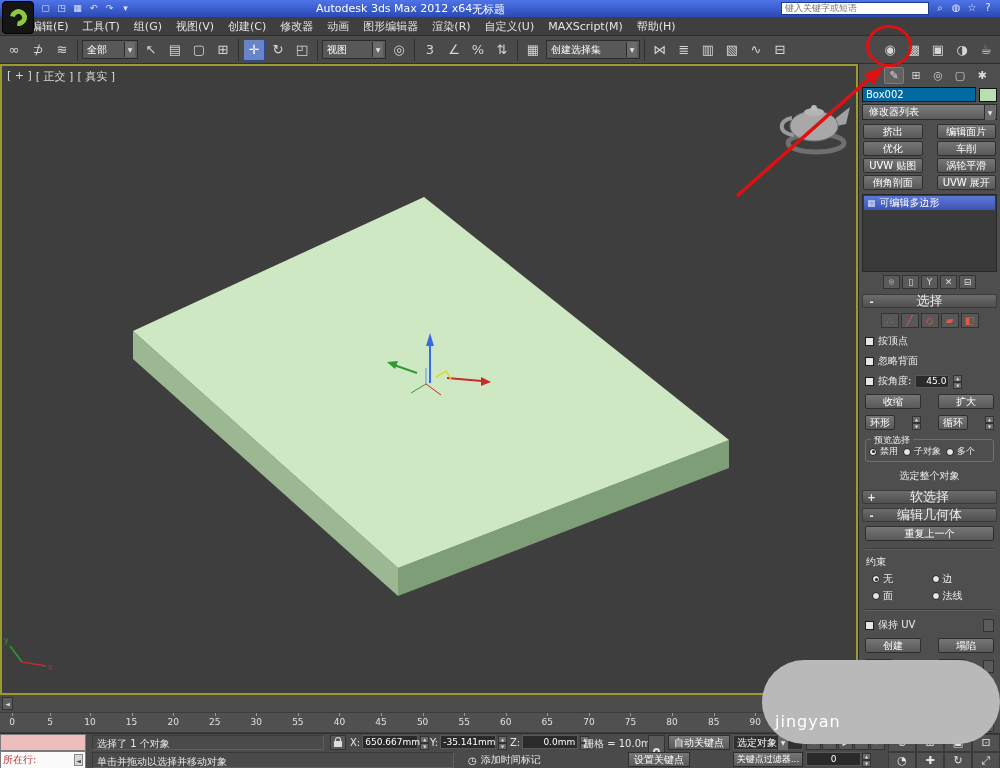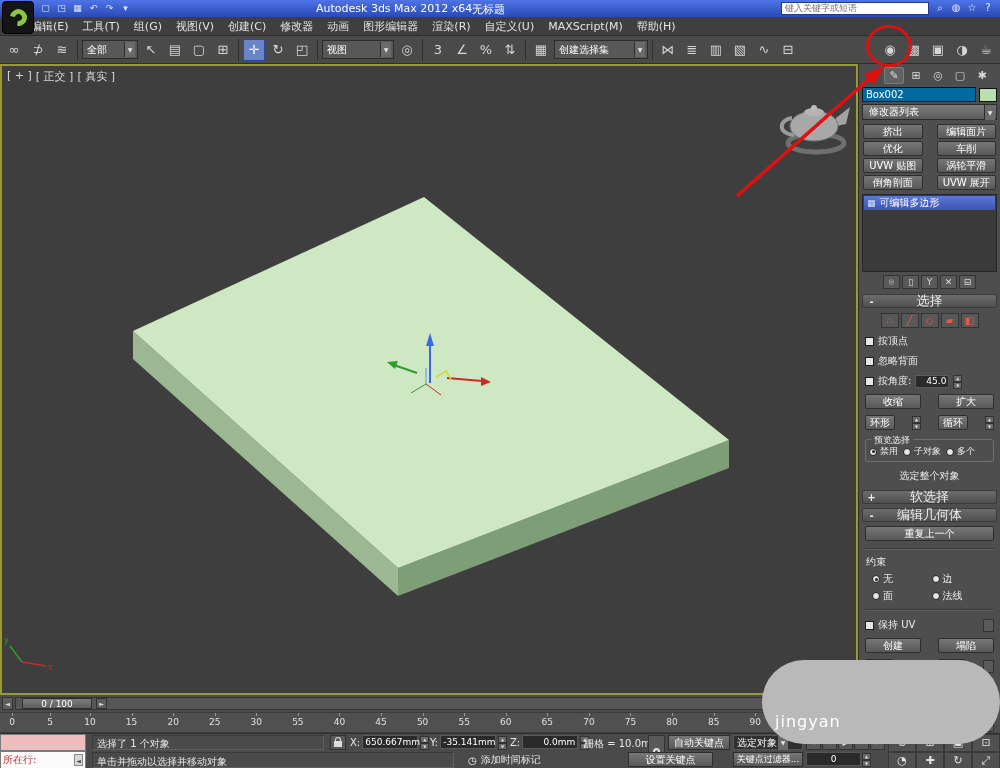--- a/index.html
+++ b/index.html
@@ -25,21 +25,21 @@
   .menu-item{padding:2px 7px;font-size:11px;white-space:nowrap}
 
   
   .toolbar{position:absolute;top:36px;left:0;right:0;height:28px;background:#4a4a4a;border-bottom:1px solid #2f2f2f;display:flex;align-items:center;padding:0 3px;gap:2px}
   .tb-icon{width:22px;height:22px;display:inline-flex;align-items:center;justify-content:center;font-size:13px;color:#d6d6d6;border-radius:2px;flex:none}
   .tb-icon.active{background:#6a84c8;color:#fff;border:1px solid #2e4a9e}
   .tb-sep{width:1px;height:22px;background:#313131;margin:0 2px;flex:none}
   .tb-spacer{flex:1}
   .tb-combo{height:19px;background:#585858;border:1px solid #2c2c2c;display:inline-flex;align-items:center;justify-content:space-between;font-size:10px;color:#fff;padding:0 2px 0 4px;flex:none;gap:4px}
   .tb-combo[data-name="selection-filter-dropdown"]{width:56px}
-  .tb-combo[data-name="reference-coordinate-system-dropdown"]{width:72px}
+  .tb-combo[data-name="reference-coordinate-system-dropdown"]{width:64px}
   .tb-combo[data-name="named-selection-sets-dropdown"]{width:94px}
   .combo-arrow{width:11px;height:15px;background:#6a6a6a;border-left:1px solid #2c2c2c;display:inline-flex;align-items:center;justify-content:center;flex:none}
   .combo-arrow::before{content:"▼";font-size:6px;color:#e6e6e6}
 
   
   .viewport{position:absolute;top:64px;left:0;width:858px;height:631px;background:#3e3e3e;border:2px solid #9a9a2e}
   .scene{position:absolute;inset:0;width:100%;height:100%}
   .vp-label{position:absolute;top:3px;left:5px;display:flex;gap:4px;font-size:11px;color:#dadada;z-index:5}
 
   
@@ -108,21 +108,21 @@
   .lock-shape::before{content:"";position:absolute;left:1px;top:-4px;width:4px;height:4px;border:1.5px solid #ddd;border-bottom:none;border-radius:3px 3px 0 0}
   .coord{position:absolute;top:1px;display:flex;align-items:center;gap:2px}
   .coord .cfield{width:56px;height:14px;background:#2a2a2a;border:1px solid #5a5a5a;color:#fff;font-size:9px;text-align:right;padding:0 2px;line-height:12px;white-space:nowrap}
   .grid-label{position:absolute;left:584px;top:3px;white-space:nowrap}
   .timetag{position:absolute;left:468px;top:19px;display:flex;gap:4px;align-items:center;white-space:nowrap}
   .key-btn{position:absolute;left:648px;top:1px;width:17px;height:32px;background:#585858;border:1px solid #333;display:flex;align-items:center;justify-content:center}
   .key-shape{width:7px;height:7px;border:2px solid #e0e0e0;border-radius:50%;position:relative}
   .key-shape::after{content:"";position:absolute;left:5px;top:3px;width:8px;height:2px;background:#e0e0e0}
   .sb-btn{position:absolute;height:15px;background:linear-gradient(#767676,#595959);border:1px solid #2e2e2e;color:#fff;text-align:center;line-height:13px;white-space:nowrap;font-size:10px}
   .autokey-btn{left:668px;top:1px;width:62px}
-  .setkey-btn{left:628px;top:18px;width:85px}
+  .setkey-btn{left:628px;top:18px;width:62px}
   .keyfilter-btn{left:733px;top:18px;width:70px;font-size:9px}
   .selobj-combo{position:absolute;left:733px;top:1px;width:70px;height:15px;background:#2f2f2f;border:1px solid #565656;color:#fff;display:flex;align-items:center;padding:0 0 0 3px}
   .transport{position:absolute;left:806px;top:1px;display:flex;gap:1px}
   .transport span{width:15px;height:15px;background:#585858;border:1px solid #333;font-size:8px;color:#e8e8e8;display:inline-flex;align-items:center;justify-content:center}
   .frame-row{position:absolute;left:806px;top:18px;display:flex;gap:1px;align-items:center}
   .frame-field{width:55px;height:14px;background:#2a2a2a;border:1px solid #565656;color:#fff;font-size:9px;text-align:center;line-height:12px}
   .nav-grid{position:absolute;left:888px;top:0;width:112px;height:35px;display:grid;grid-template-columns:repeat(4,1fr);grid-auto-rows:17.5px}
   .nav-grid span{display:inline-flex;align-items:center;justify-content:center;font-size:11px;color:#e2e2e2;background:#515151;border:1px solid #3a3a3a}
 
   
@@ -422,24 +422,20 @@
     <div class="half-row">
         <span class="cp-btn" data-name="plane-button">平面</span>
       </div>
     <div class="half-row">
         <span class="cp-btn" data-name="slice-button">斜</span>
       </div>
   </div>
 
   <div class="timeline" data-name="time-slider">
     <span class="tl-arrow" data-name="previous-frame-arrow-icon"></span>
-    <div class="tl-track" data-name="time-slider-track">
-      <span class="tl-handle" data-name="time-slider-handle">0 / 100</span>
-      <span class="tl-next" data-name="next-frame-arrow-icon"></span>
-    </div>
   </div>
 
   <div class="ruler" data-name="track-bar">
       <span class="tick" data-name="track-bar-tick">0</span>
       <span class="tick" data-name="track-bar-tick">5</span>
       <span class="tick" data-name="track-bar-tick">10</span>
       <span class="tick" data-name="track-bar-tick">15</span>
       <span class="tick" data-name="track-bar-tick">20</span>
       <span class="tick" data-name="track-bar-tick">25</span>
       <span class="tick" data-name="track-bar-tick">30</span>

